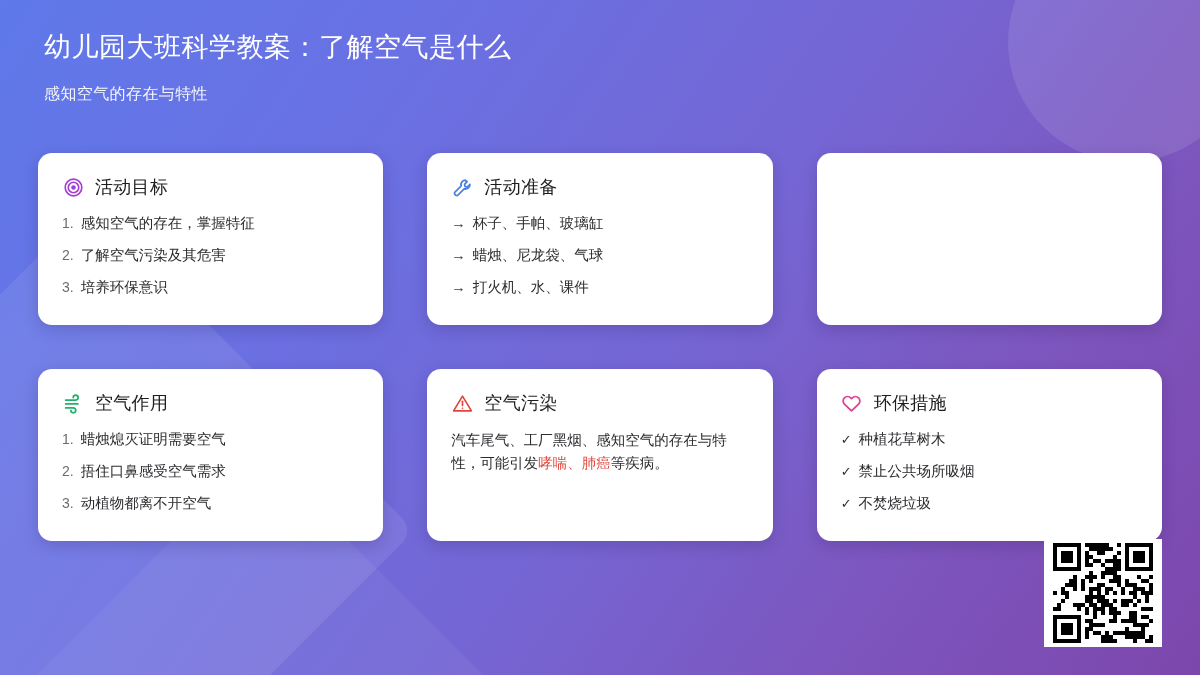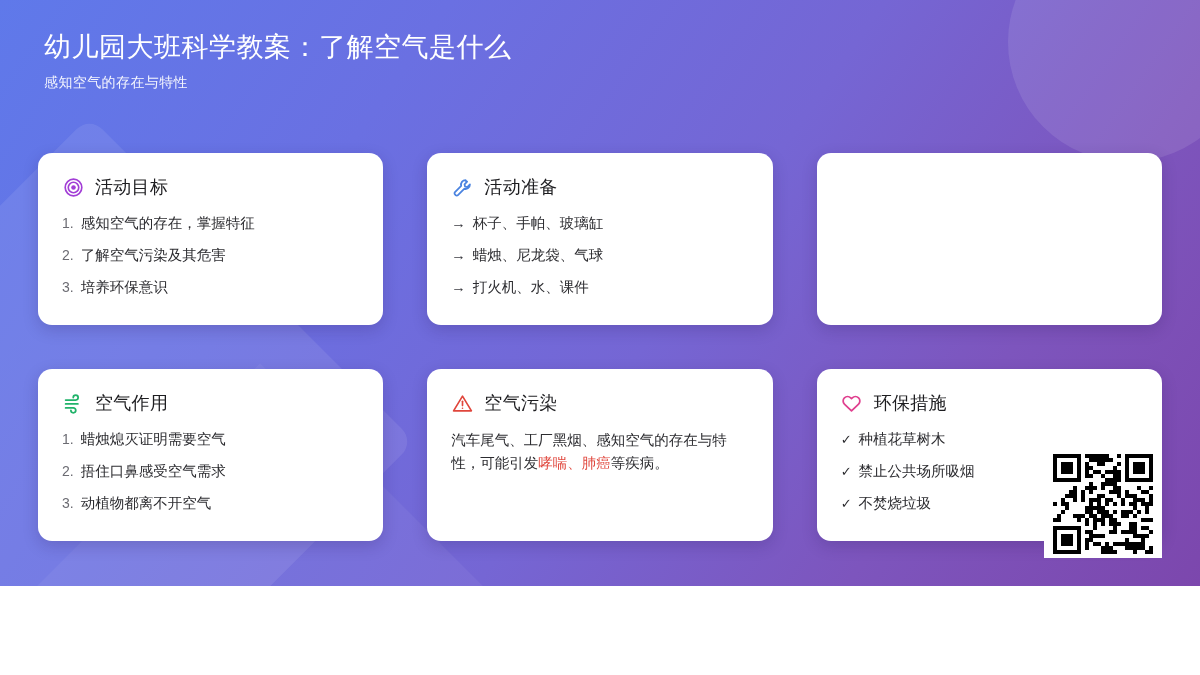--- a/index.html
+++ b/index.html
@@ -7,21 +7,21 @@
   html, body {
     width: 1200px;
     height: 675px;
     overflow: hidden;
     font-family: "Liberation Sans", "DejaVu Sans", sans-serif;
   }
 
   #slide {
     position: relative;
     width: 1200px;
-    height: 586px;
+    height: 675px;
     background: linear-gradient(125deg, #5f79ea 0%, #6a70e2 28%, #7566d4 55%, #7d55bd 78%, #7c47ad 100%);
     overflow: hidden;
   }
 
   
   .deco-circle {
     position: absolute;
     top: -78px;
     right: -48px;
     width: 240px;
@@ -65,22 +65,22 @@
   .title-block { padding-left: 2px; }
   .slide-title {
     font-size: 27px;
     font-weight: normal;
     color: #ffffff;
     letter-spacing: 0.5px;
     line-height: 1.3;
     white-space: nowrap;
   }
   .slide-subtitle {
-    margin-top: 9px;
-    font-size: 14px;
+    margin-top: 19px;
+    font-size: 16px;
     color: rgba(255,255,255,0.93);
     letter-spacing: 0.4px;
   }
   .meta-block {
     text-align: right;
     color: rgba(255,255,255,0.93);
     font-size: 13px;
     line-height: 1.62;
     padding-top: 10px;
     padding-right: 8px;

